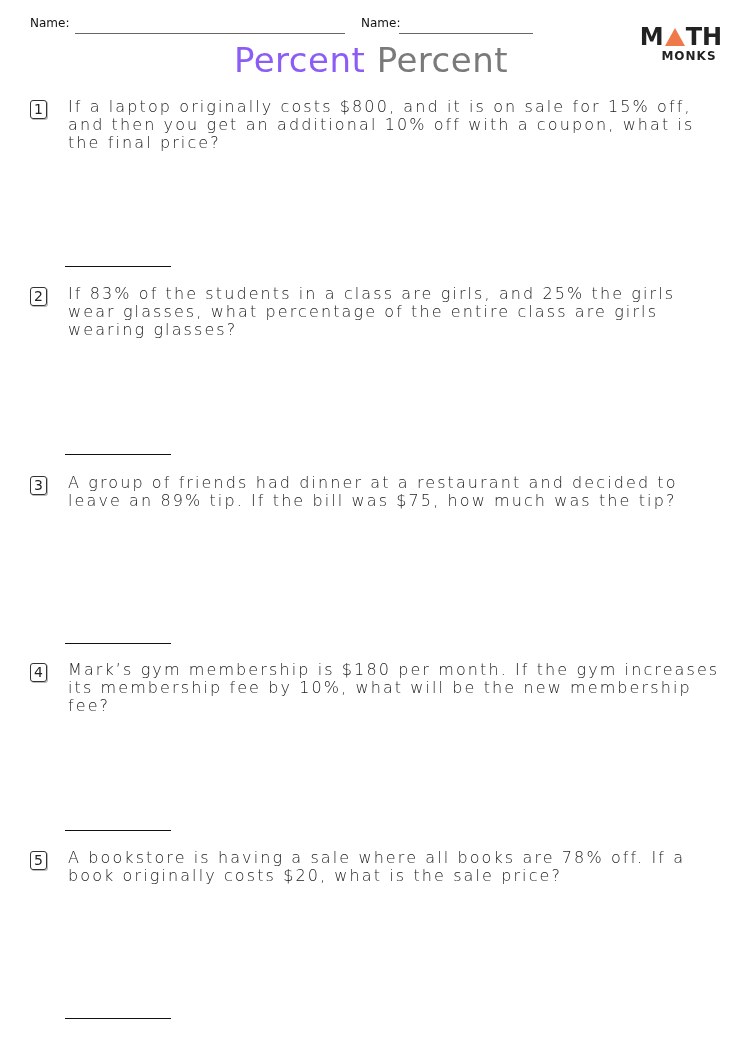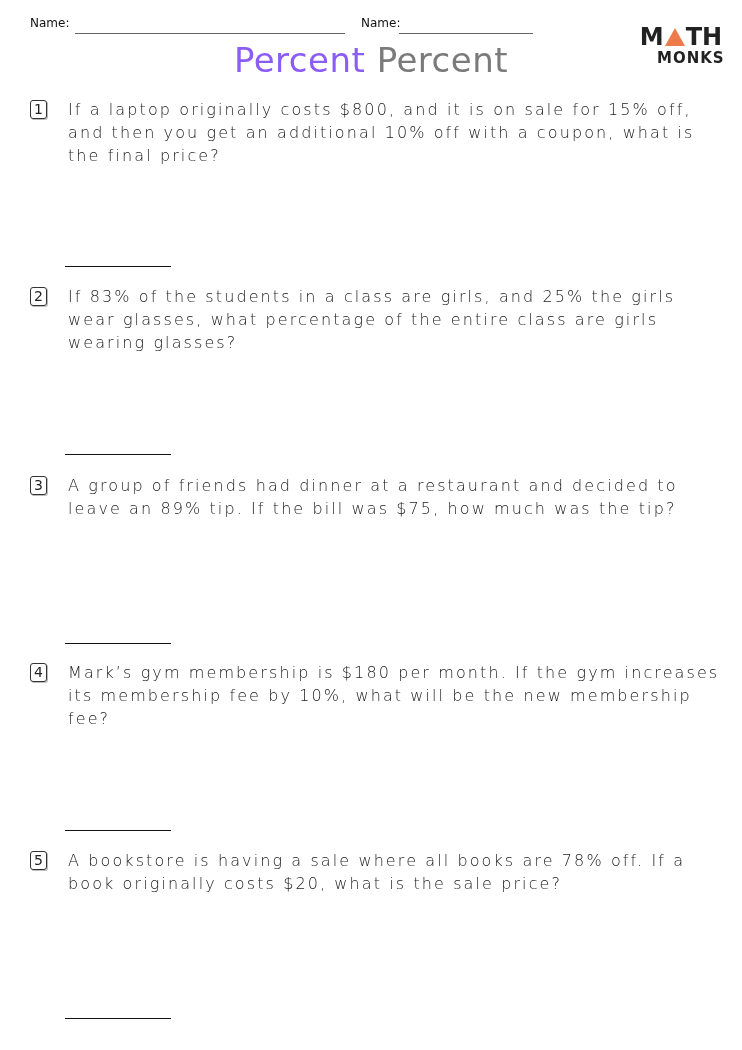--- a/index.html
+++ b/index.html
@@ -28,33 +28,33 @@
     .logo-main {
       font-family: "DejaVu Sans", sans-serif; font-size: 24px; font-weight: bold;
       color: #222; letter-spacing: 0px; line-height: 26px; display: flex; align-items: flex-end; justify-content: center;
     }
     .logo-tri {
       display: inline-block; width: 0; height: 0;
       border-left: 10px solid transparent; border-right: 10px solid transparent;
       border-bottom: 18px solid #EE7A4C; margin: 0 1px 4px 1px;
     }
     .logo-sub {
-      font-family: "DejaVu Sans", sans-serif; font-size: 15px; font-weight: bold;
+      font-family: "DejaVu Sans", sans-serif; font-size: 12px; font-weight: bold;
       color: #222; letter-spacing: 1px; margin-top: -1px; padding-left: 16px;
     }
     .problem { position: absolute; left: 30px; width: 690px; }
     .num-box {
       position: absolute; left: 0; top: 2px; width: 15px; height: 17px;
       border: 1px solid #333; border-radius: 3px; font-size: 14px; line-height: 17px;
       text-align: center; font-family: "DejaVu Sans", sans-serif; color: #222;
       box-shadow: 1px 1px 0 #bbb;
     }
     .q-text {
       position: absolute; left: 38px; top: 0; width: 660px;
-      font-size: 16px; line-height: 23px; letter-spacing: 2.1px; color: #222;
+      font-size: 16px; line-height: 18px; letter-spacing: 2.1px; color: #222;
       font-family: "DejaVu Sans", sans-serif; font-weight: 300;
     }
     .answer-line {
       position: absolute; left: 65px; width: 106px; border-bottom: 1.5px solid #111; height: 0;
     }
   </style>
 </head>
 <body>
 
 <div class="header-field" style="left:30px;">Name:</div>

